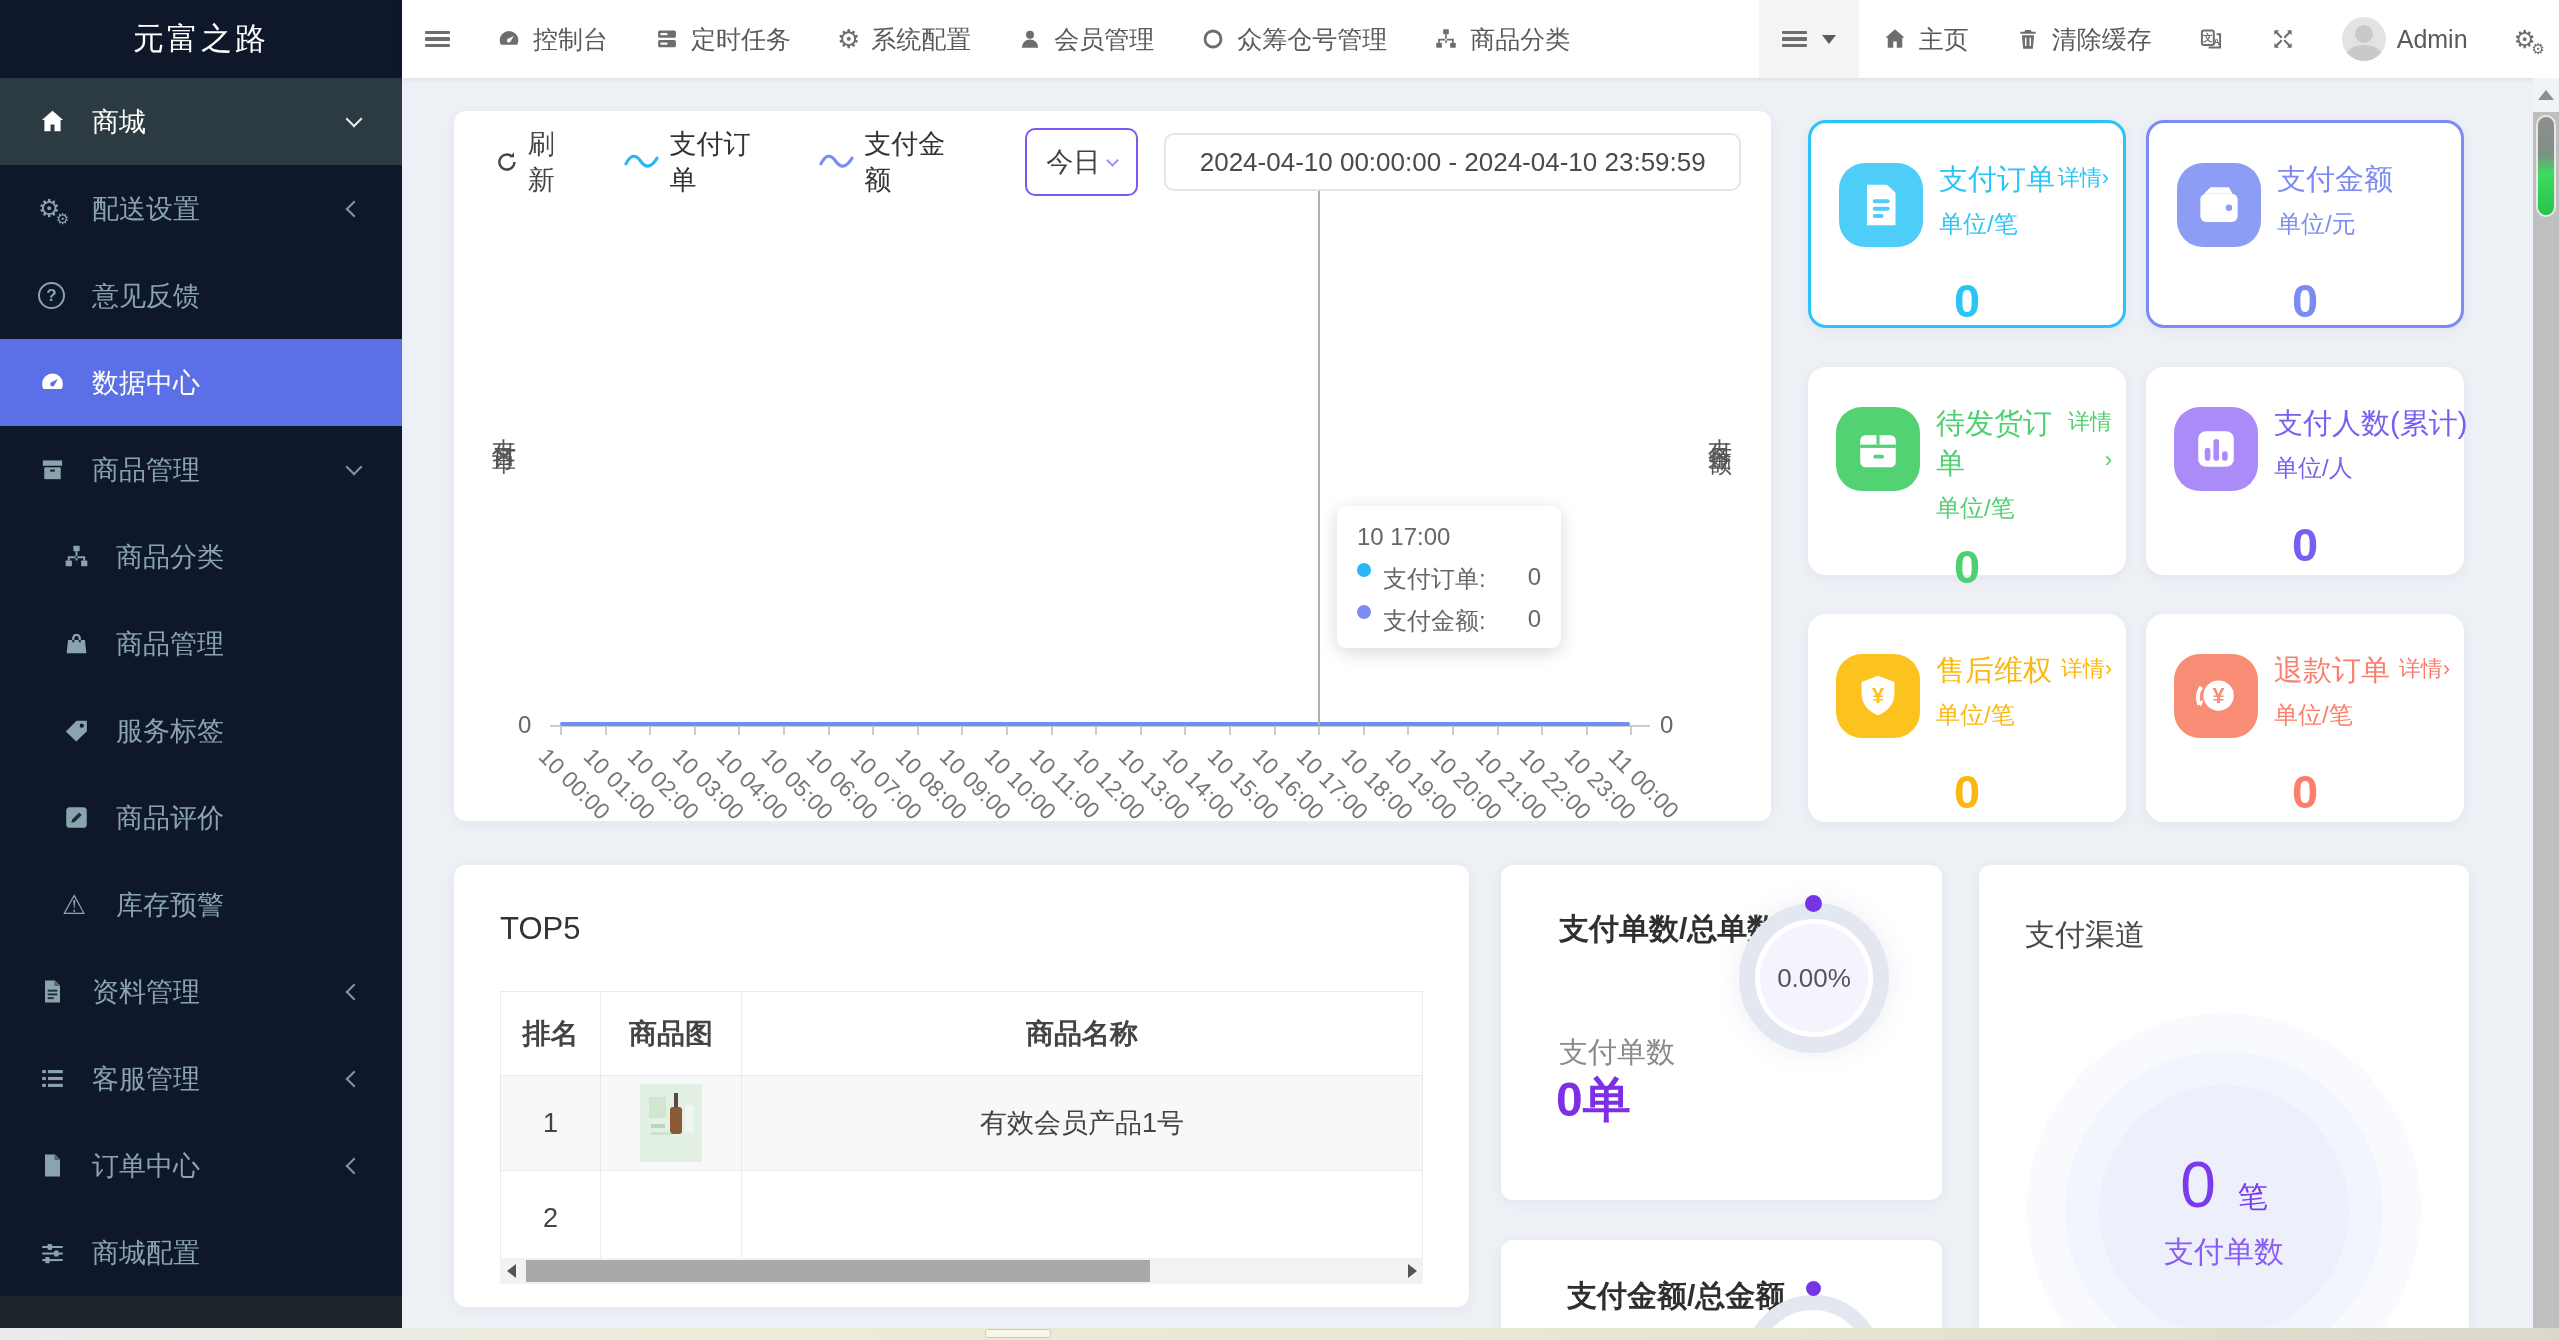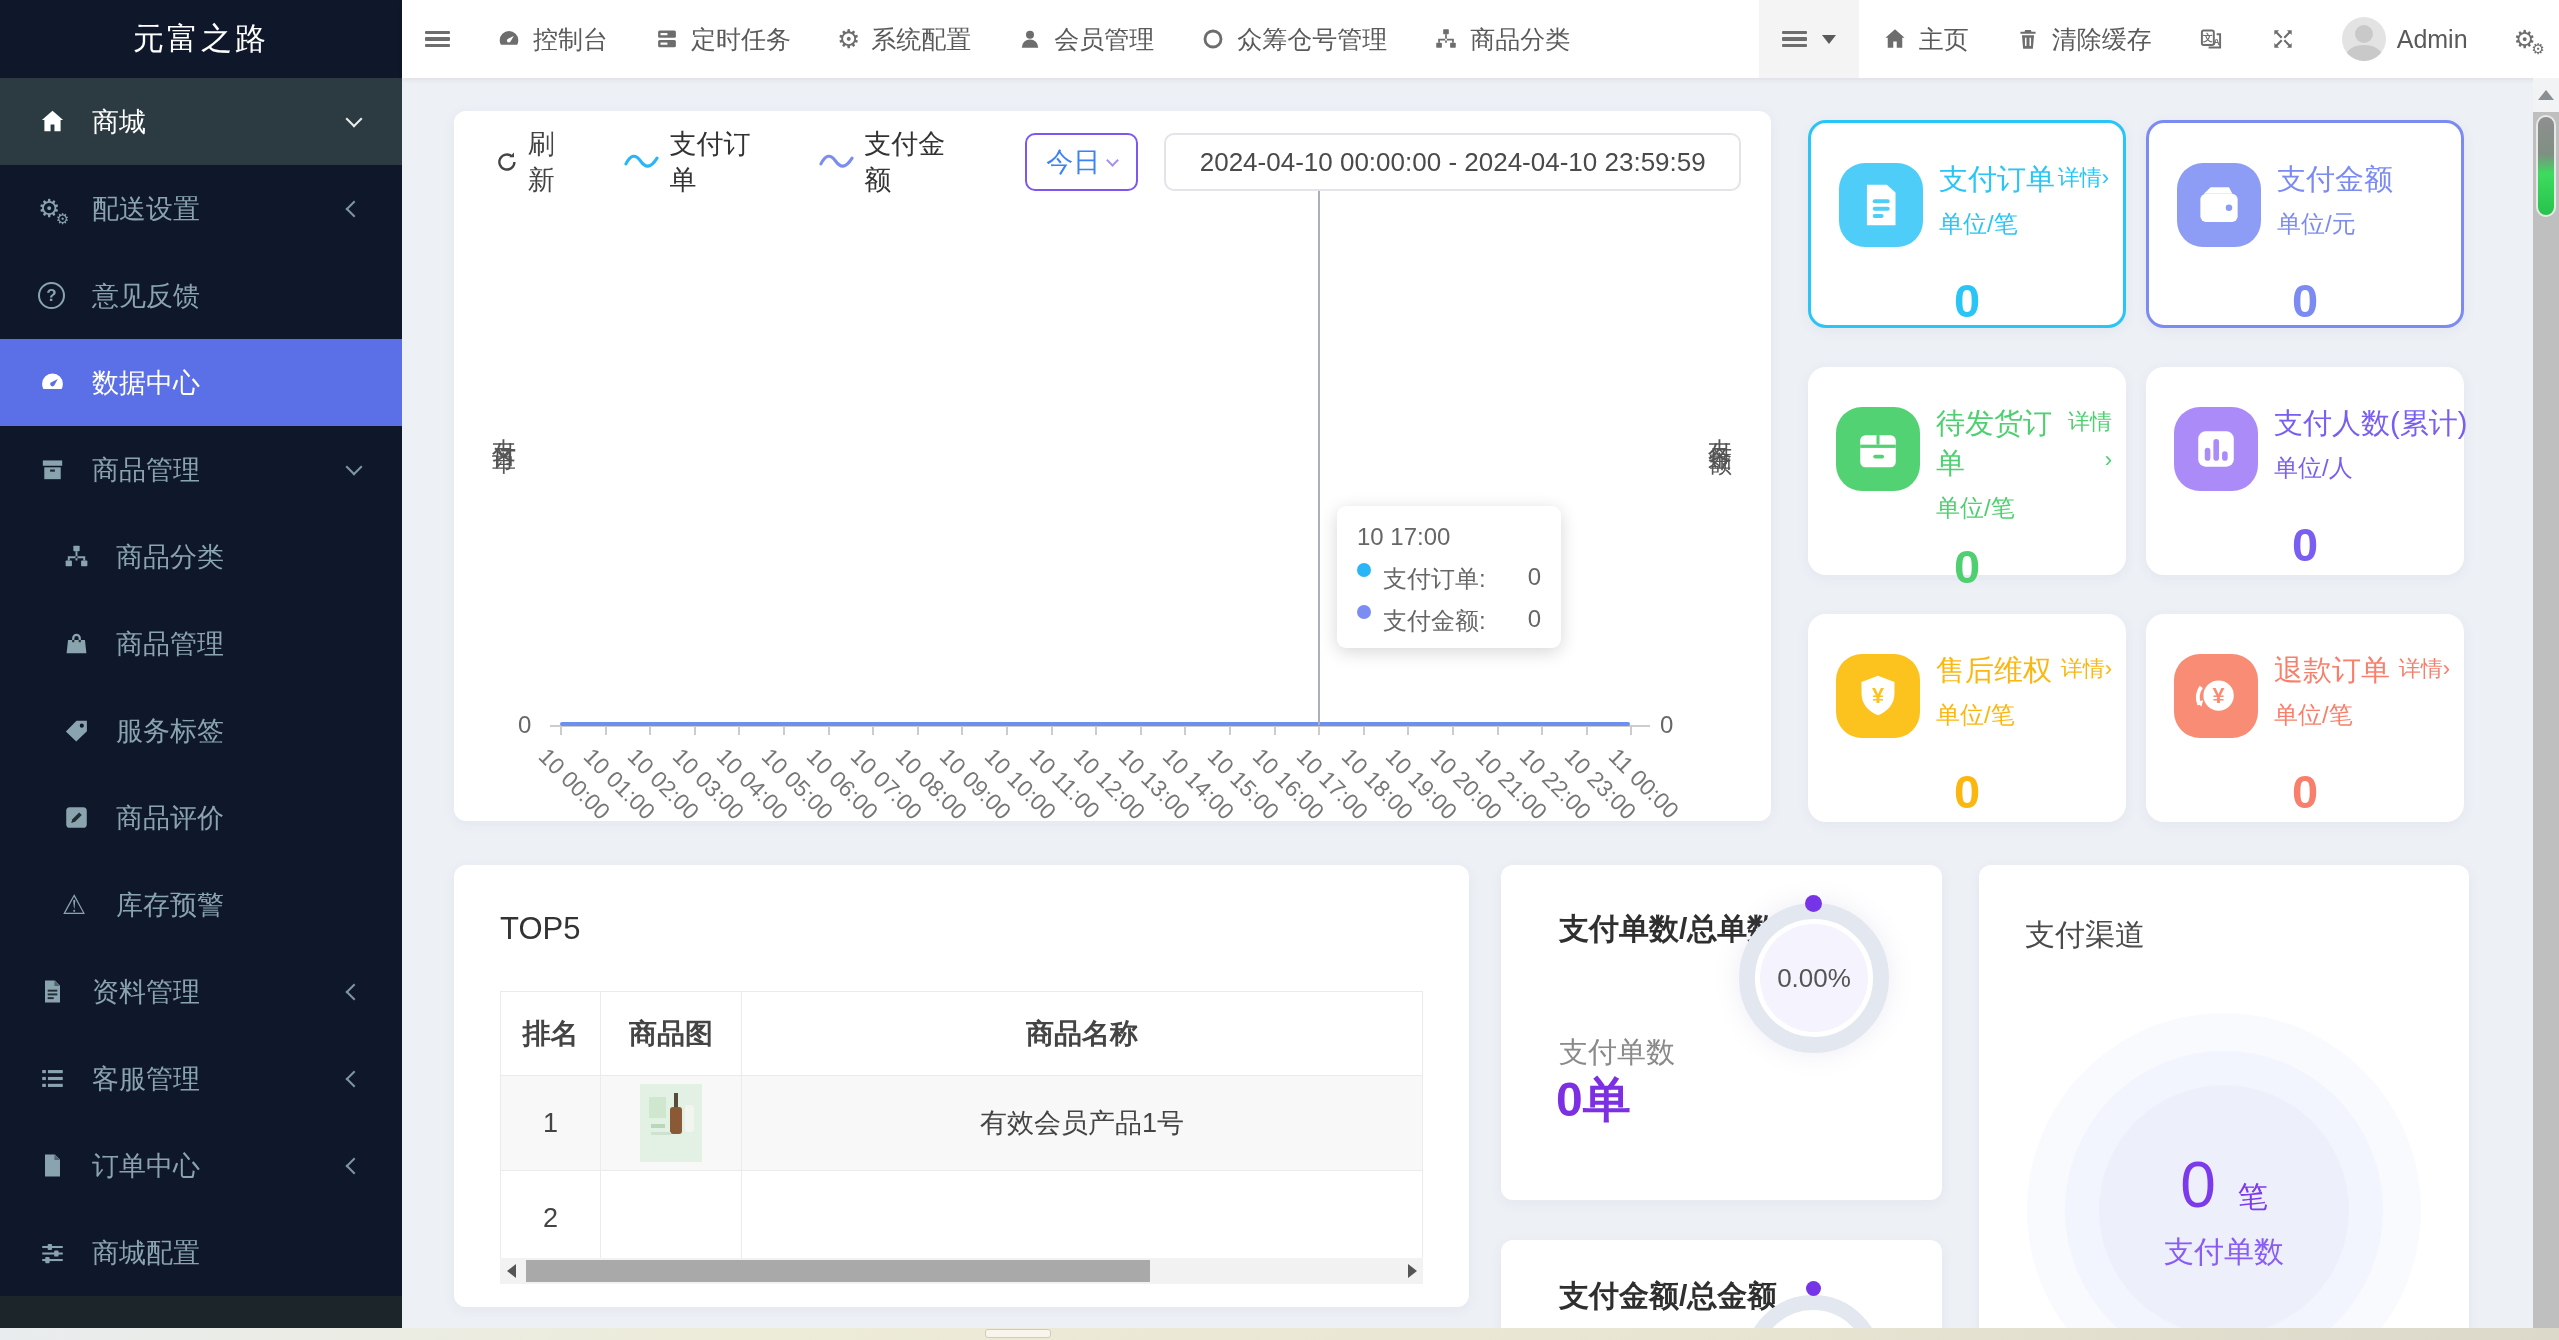--- a/index.html
+++ b/index.html
@@ -48,22 +48,22 @@
 
   
   .panel { position:absolute; background:#fff; border-radius:12px; box-shadow:0 3px 14px rgba(70,90,140,.06); }
 
   
   #chart-panel { left:454px; top:111px; width:1317px; height:710px; overflow:hidden; }
   #chart-header { position:absolute; left:40px; top:22px; right:30px; height:58px; display:flex; align-items:center; }
   #refresh-btn { display:flex; align-items:center; gap:8px; color:#444; font-size:27px; cursor:pointer; }
   #refresh-btn svg { width:26px; height:26px; stroke:#444; }
   .legend-item { display:flex; align-items:center; gap:9px; font-size:27px; color:#333; margin-left:42px; cursor:pointer; }
-  #range-btn { margin-left:54px; width:114px; height:58px; border:2px solid #7e57f0; border-radius:10px;
-    color:#3b82f6; font-size:27px; display:flex; align-items:center; justify-content:center; gap:8px; cursor:pointer; background:#fff; }
+  #range-btn { margin-left:54px; width:114px; height:68px; border:2px solid #7e57f0; border-radius:10px;
+    color:#404040; font-size:27px; display:flex; align-items:center; justify-content:center; gap:8px; cursor:pointer; background:#fff; }
   #range-btn .chev { margin:0; width:9px; height:9px; border-width:2px; transform:rotate(45deg); margin-top:-4px; color:#9b86e8; }
   #date-range { margin-left:26px; width:580px; height:58px; border:2px solid #e4e4e8; border-radius:10px;
     display:flex; align-items:center; justify-content:center; font-size:26px; color:#4a4a4a; background:#fff; cursor:text; }
   .y-title { position:absolute; writing-mode:vertical-rl; letter-spacing:4px; color:#555; font-size:24px; }
   #axis-line { position:absolute; left:96px; top:614px; width:1100px; height:0; border-top:2px solid #ccc; }
   #series-line { position:absolute; left:106px; top:611px; width:1070px; height:4px; background:#6d8ff0; border-radius:2px; }
   .tick { position:absolute; width:2px; height:8px; background:#ccc; top:616px; }
   .xlabel { position:absolute; top:632px; font-size:23px; color:#777; white-space:nowrap;
     transform:rotate(45deg); transform-origin:0 0; }
   .zero-label { position:absolute; top:600px; font-size:24px; color:#666; }
@@ -693,21 +693,21 @@
   <div id="channel-circle">
     <div id="channel-valrow">
       <span id="channel-value">0</span>
       <span id="channel-unit">笔</span>
     </div>
     <div id="channel-label">支付单数</div>
   </div>
 </div>
 
 <div class="panel" id="amount-panel">
-  <div class="panel-title" style="left:58px; top:36px;">支付金额/总金额</div>
+  <div class="panel-title" style="left:66px; top:36px;">支付金额/总金额</div>
   <div id="amount-ring"></div>
   <div class="ring-dot" style="left:305px; top:41px; width:15px; height:15px;"></div>
 </div>
 
 <div id="v-scroll">
   <div class="cap">
       <span class="tri-u"></span>
     </div>
   <div id="v-thumb"></div>
 </div>

